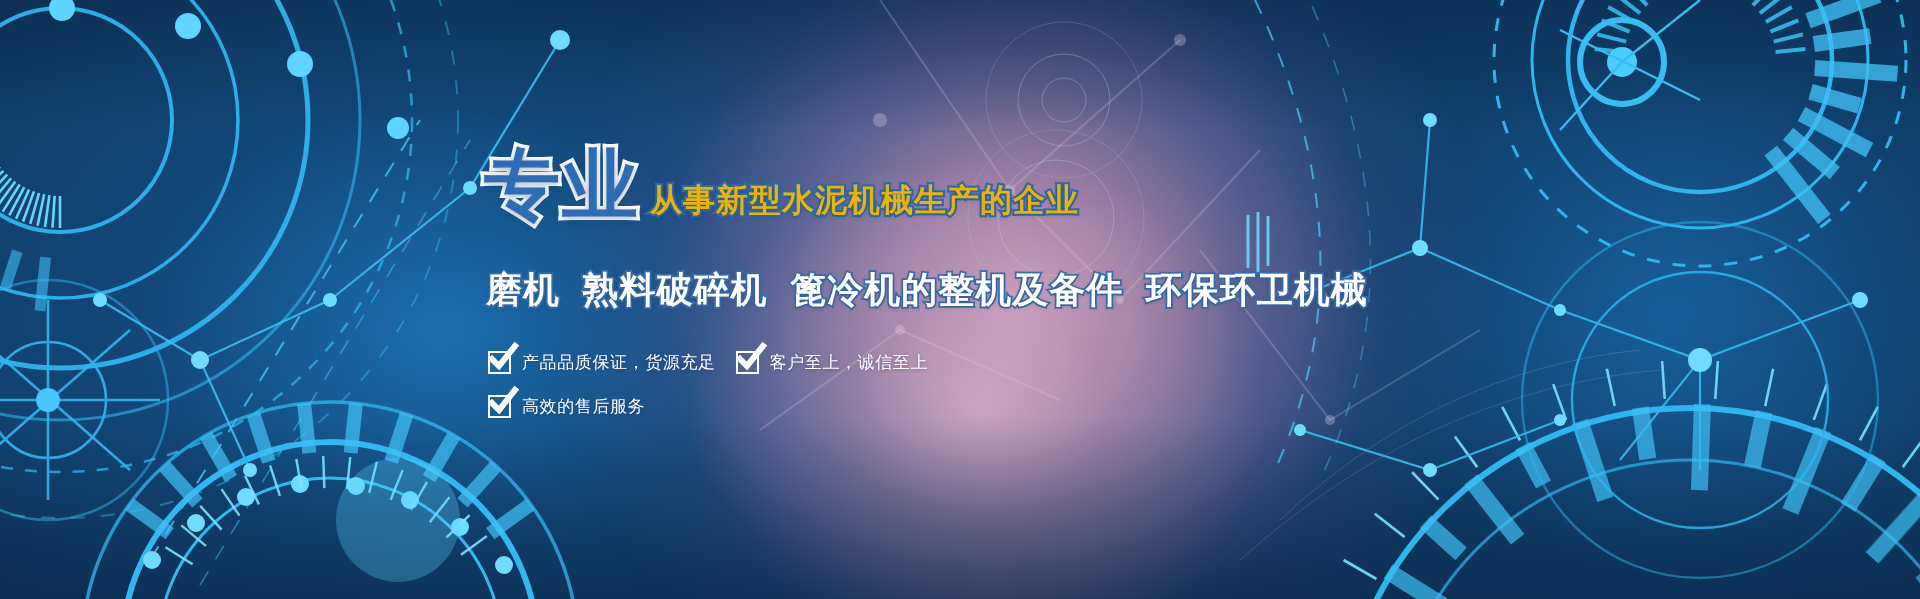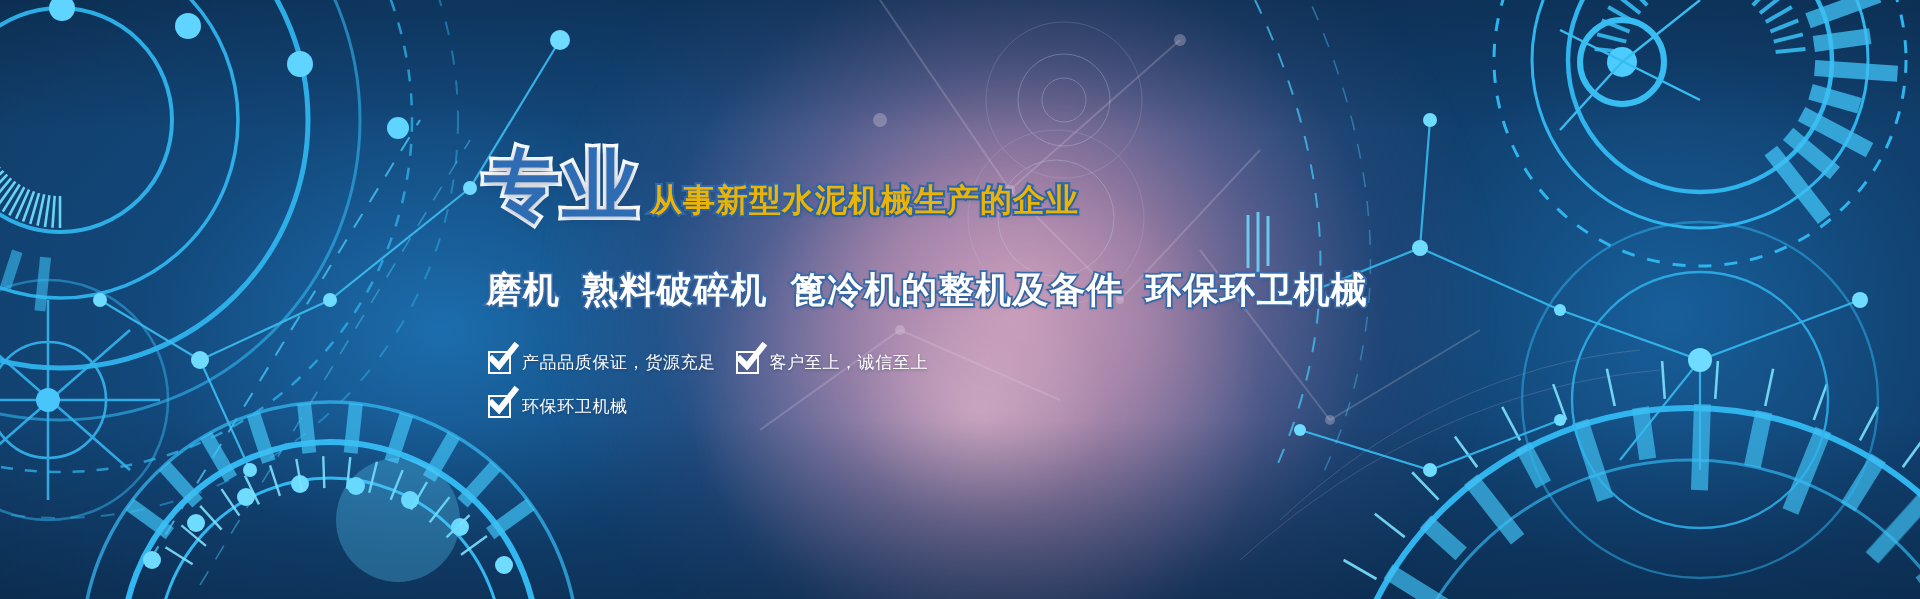--- a/index.html
+++ b/index.html
@@ -827,20 +827,20 @@
       </div>
 
       <div class="feat-row">
         <div class="feat">
           <span class="check">
             <span class="box"></span>
             <svg viewBox="0 0 30 30" aria-hidden="true">
               <path d="M5 16 L12 23 L28 3" fill="none" stroke="#ffffff" stroke-width="6" stroke-linecap="square" stroke-linejoin="miter"></path>
             </svg>
           </span>
-          <span class="feat-label">环保环卫机械</span>
+          <span class="feat-label">高效的售后服务</span>
         </div>
       </div>
 
     </div>
   </div>
 
 </div>
 
 </body></html>

